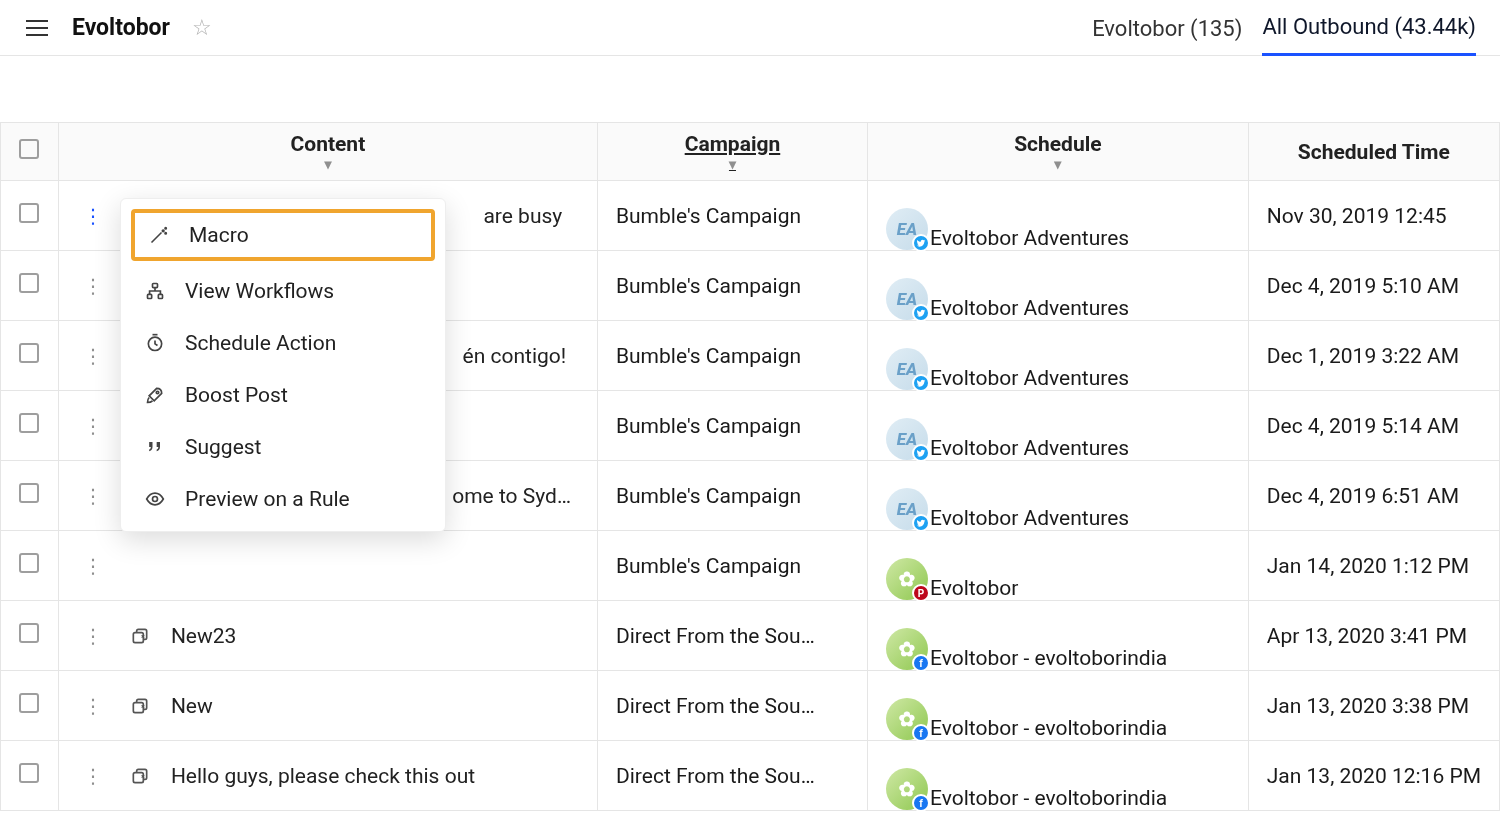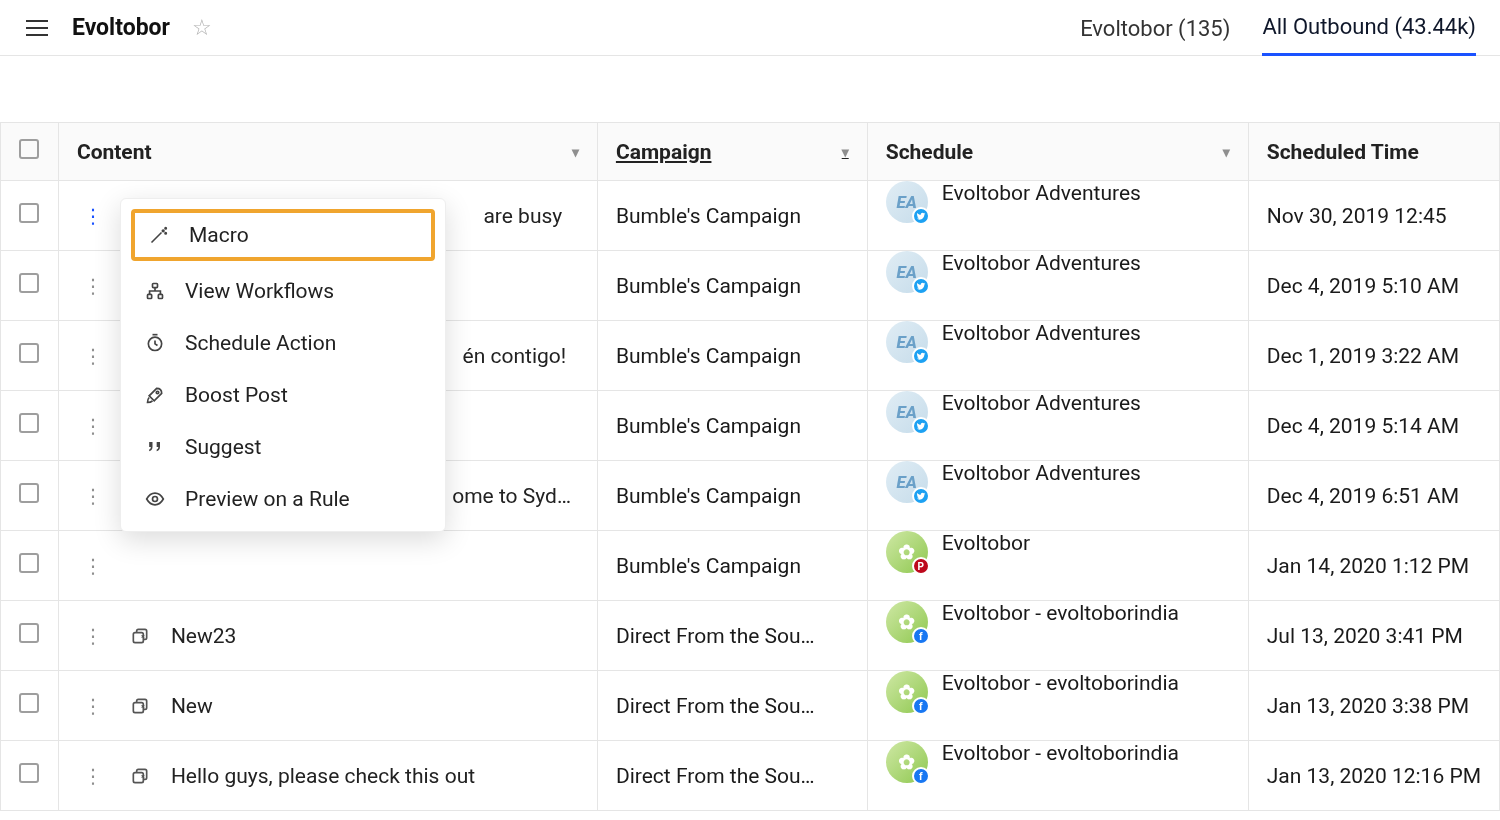--- a/index.html
+++ b/index.html
@@ -40,21 +40,21 @@
   .title {
     font-size: 23px;
     font-weight: 700;
     color: #111;
   }
   .star-icon { color: #b0b0b0; font-size: 22px; cursor: pointer; }
 
   .header-right {
     display: flex;
     align-items: center;
-    gap: 32px;
+    gap: 20px;
   }
   .tab {
     font-size: 22px;
     color: #333;
     padding-bottom: 14px;
     margin-bottom: -15px;
     cursor: pointer;
   }
   .tab.active {
     color: #0f172a;
@@ -80,21 +80,21 @@
     font-weight: 700;
     color: #222;
     height: 58px;
   }
   .table th.col-check { width: 58px; text-align: center; }
   .table th.col-content { width: 540px; }
   .table th.col-campaign { width: 274px; text-decoration: underline; }
   .table th.col-account { width: 400px; }
   .table th.col-sched { }
 
-  .th-inner { display:flex; align-items:center; justify-content: space-between; width:100%; }
+  .th-inner { display:flex; align-items:center; justify-content: space-between; width:100%;flex-direction:column; }
   .chev { color: #8f8f8f; font-size: 14px; }
 
   .table tbody td { height: 70px; }
 
   .checkbox {
     width: 20px; height: 20px;
     border: 2px solid #9e9e9e;
     border-radius: 3px;
     display: inline-block;
     cursor: pointer;
@@ -121,21 +121,21 @@
     align-items: center; justify-content: center;
     color: #555;
   }
   .row-text {
     white-space: nowrap;
     overflow: hidden;
     text-overflow: ellipsis;
     color: #222;
   }
 
-  .account-cell { display:flex; align-items:flex-start; gap:14px; height:100%; }
+  .account-cell { display:flex; align-items:flex-end; gap:2px; height:100%; }
   .avatar-wrap { position: relative; width: 42px; height: 42px; }
   .avatar {
     width: 42px; height: 42px; border-radius: 50%;
     display:flex; align-items:center; justify-content:center;
     font-weight: 800; font-size: 17px;
     color: #6aa0c8;
     background: linear-gradient(135deg,#e0edf5 0%,#c6dcea 100%);
     font-style: italic;
   }
   .avatar.gear {
@@ -404,21 +404,21 @@
         <td class="nowrap">Direct From the Sou…</td>
         <td>
           <div class="account-cell">
             <div class="avatar-wrap">
               <div class="avatar gear">✿</div>
               <div class="badge fb">f</div>
             </div>
             <span>Evoltobor - evoltoborindia</span>
           </div>
         </td>
-        <td class="nowrap">Jul 13, 2020 3:41 PM</td>
+        <td class="nowrap">Apr 13, 2020 3:41 PM</td>
       </tr>
       <tr>
         <td style="text-align: center;"><span class="checkbox"></span></td>
         <td>
           <div class="content-cell">
             <span class="kebab">⋮</span>
             <span class="row-icon">
               <svg width="20" height="20" viewBox="0 0 24 24" fill="none" stroke="#555" stroke-width="2">
                 <rect x="4" y="8" width="12" height="12" rx="2"></rect>
                 <path d="M8 8 V6 a2 2 0 0 1 2-2 h8 a2 2 0 0 1 2 2 v8 a2 2 0 0 1-2 2 h-2"></path>

